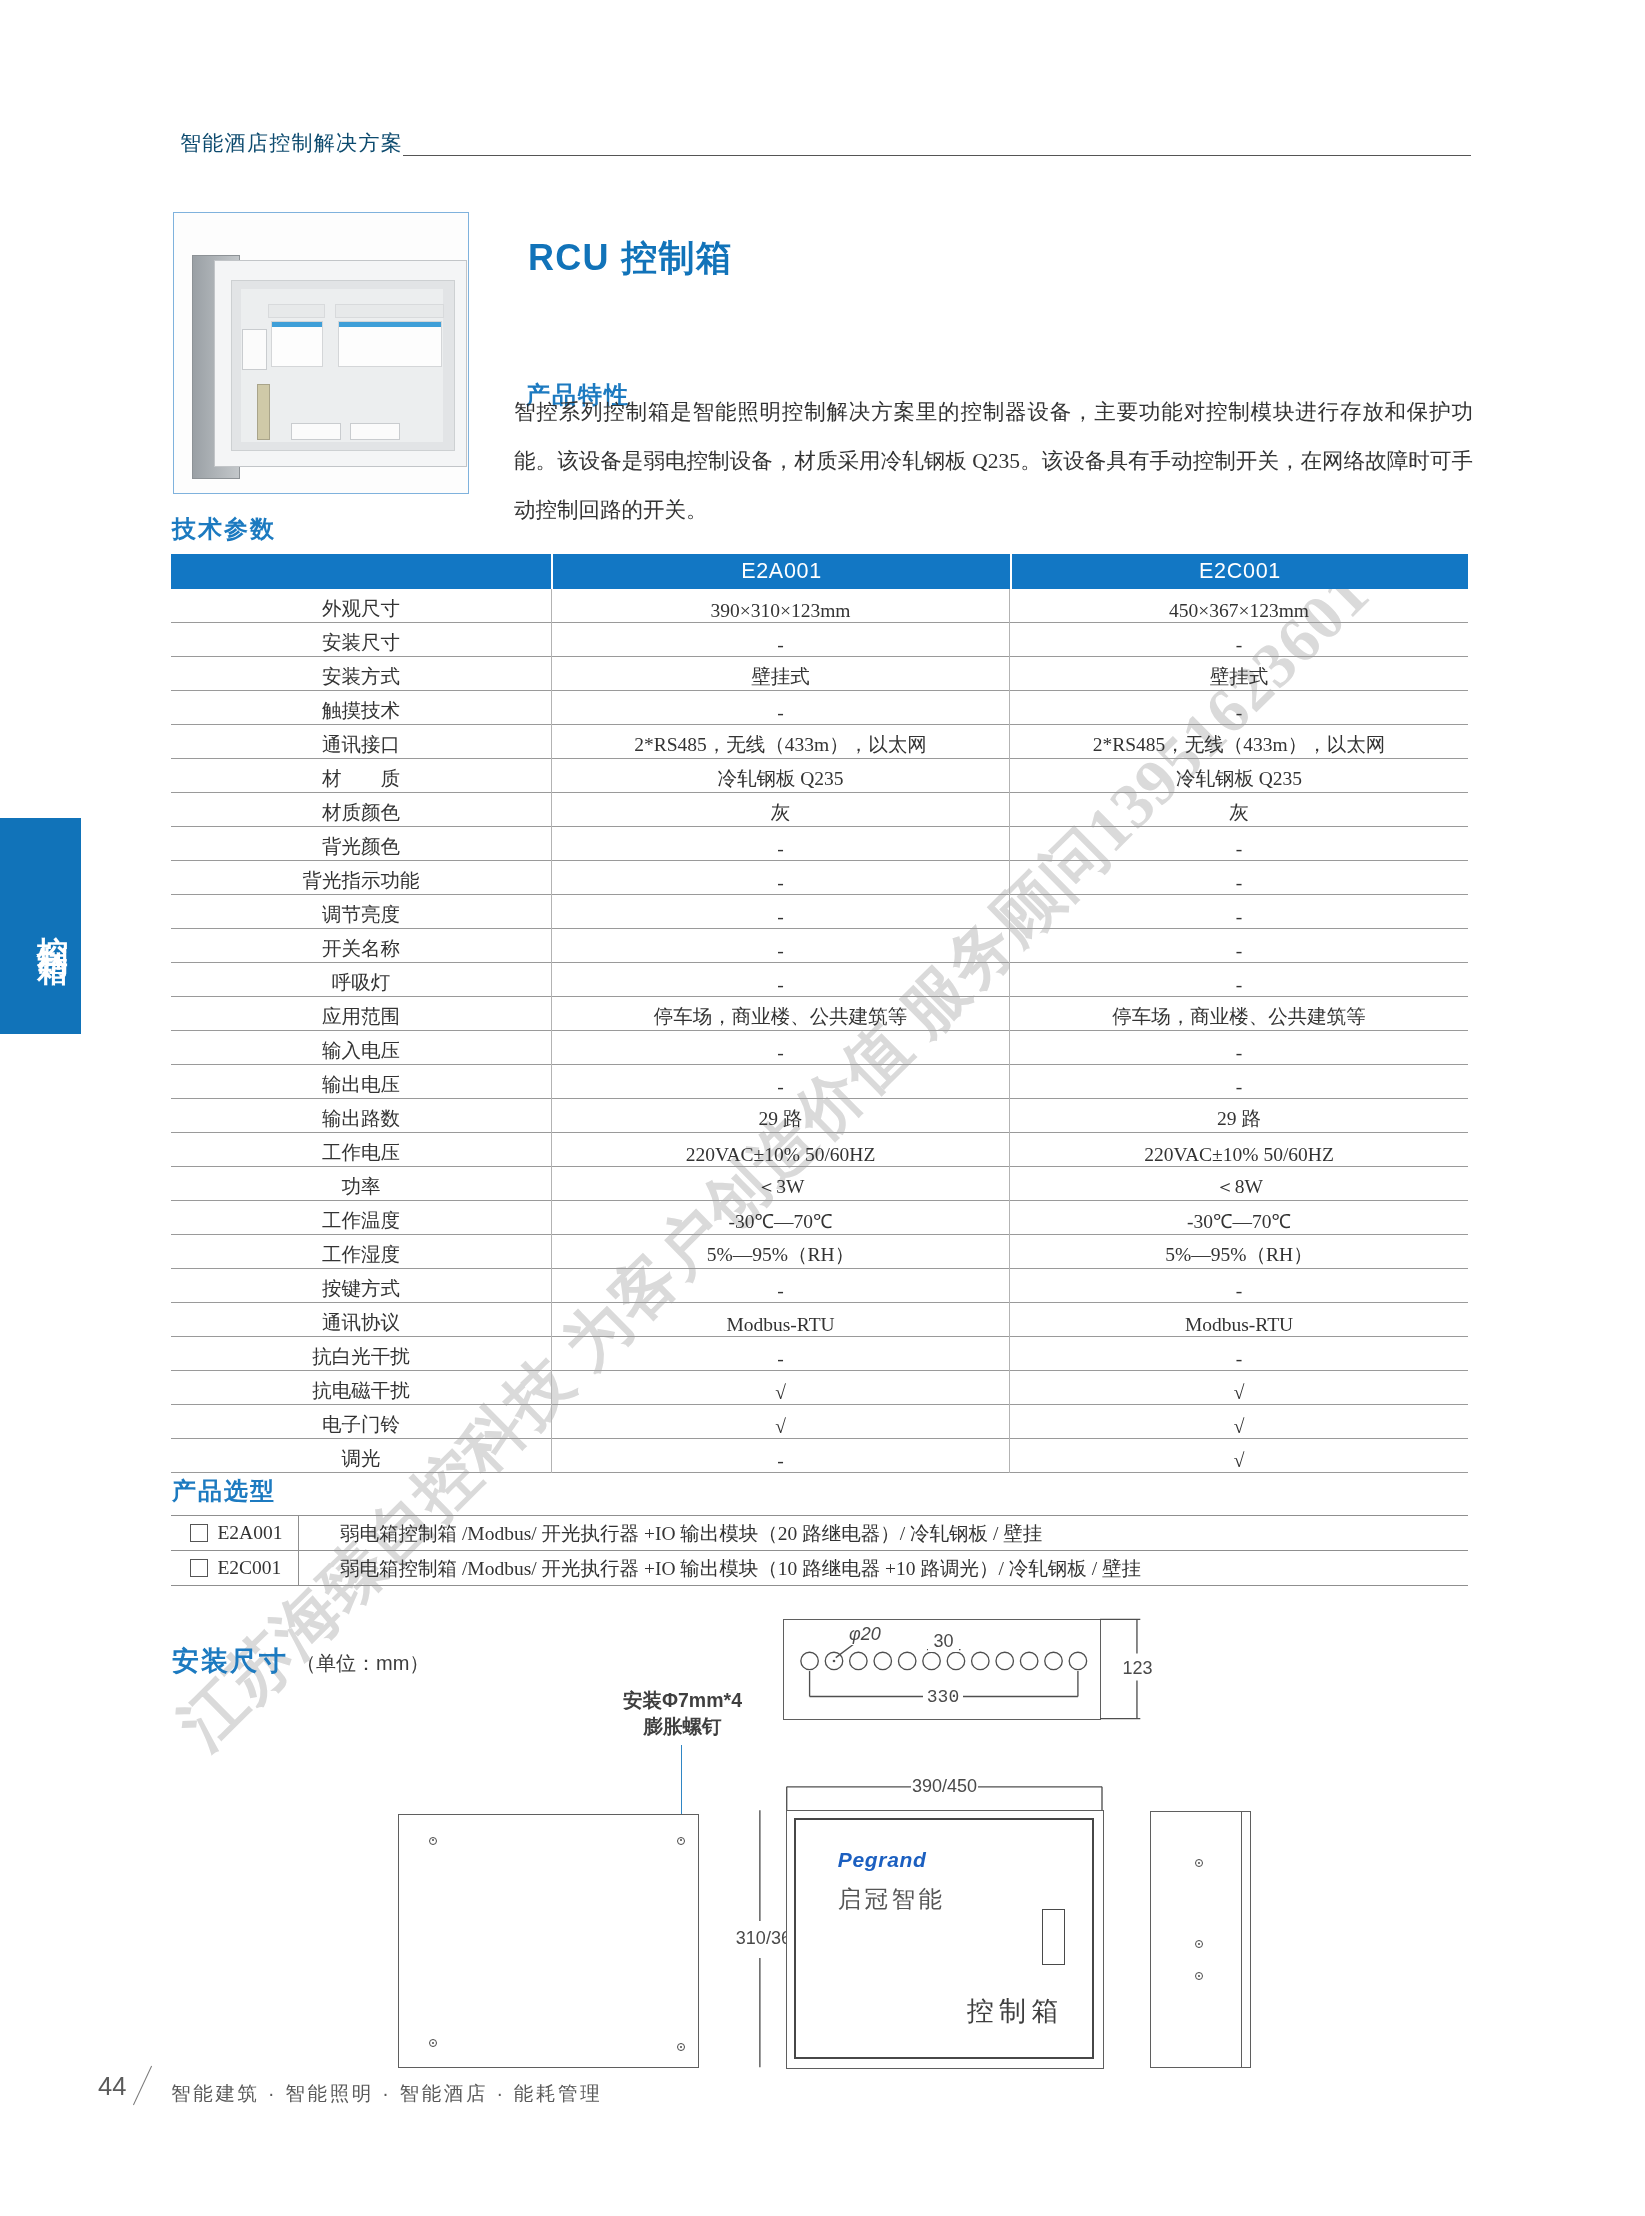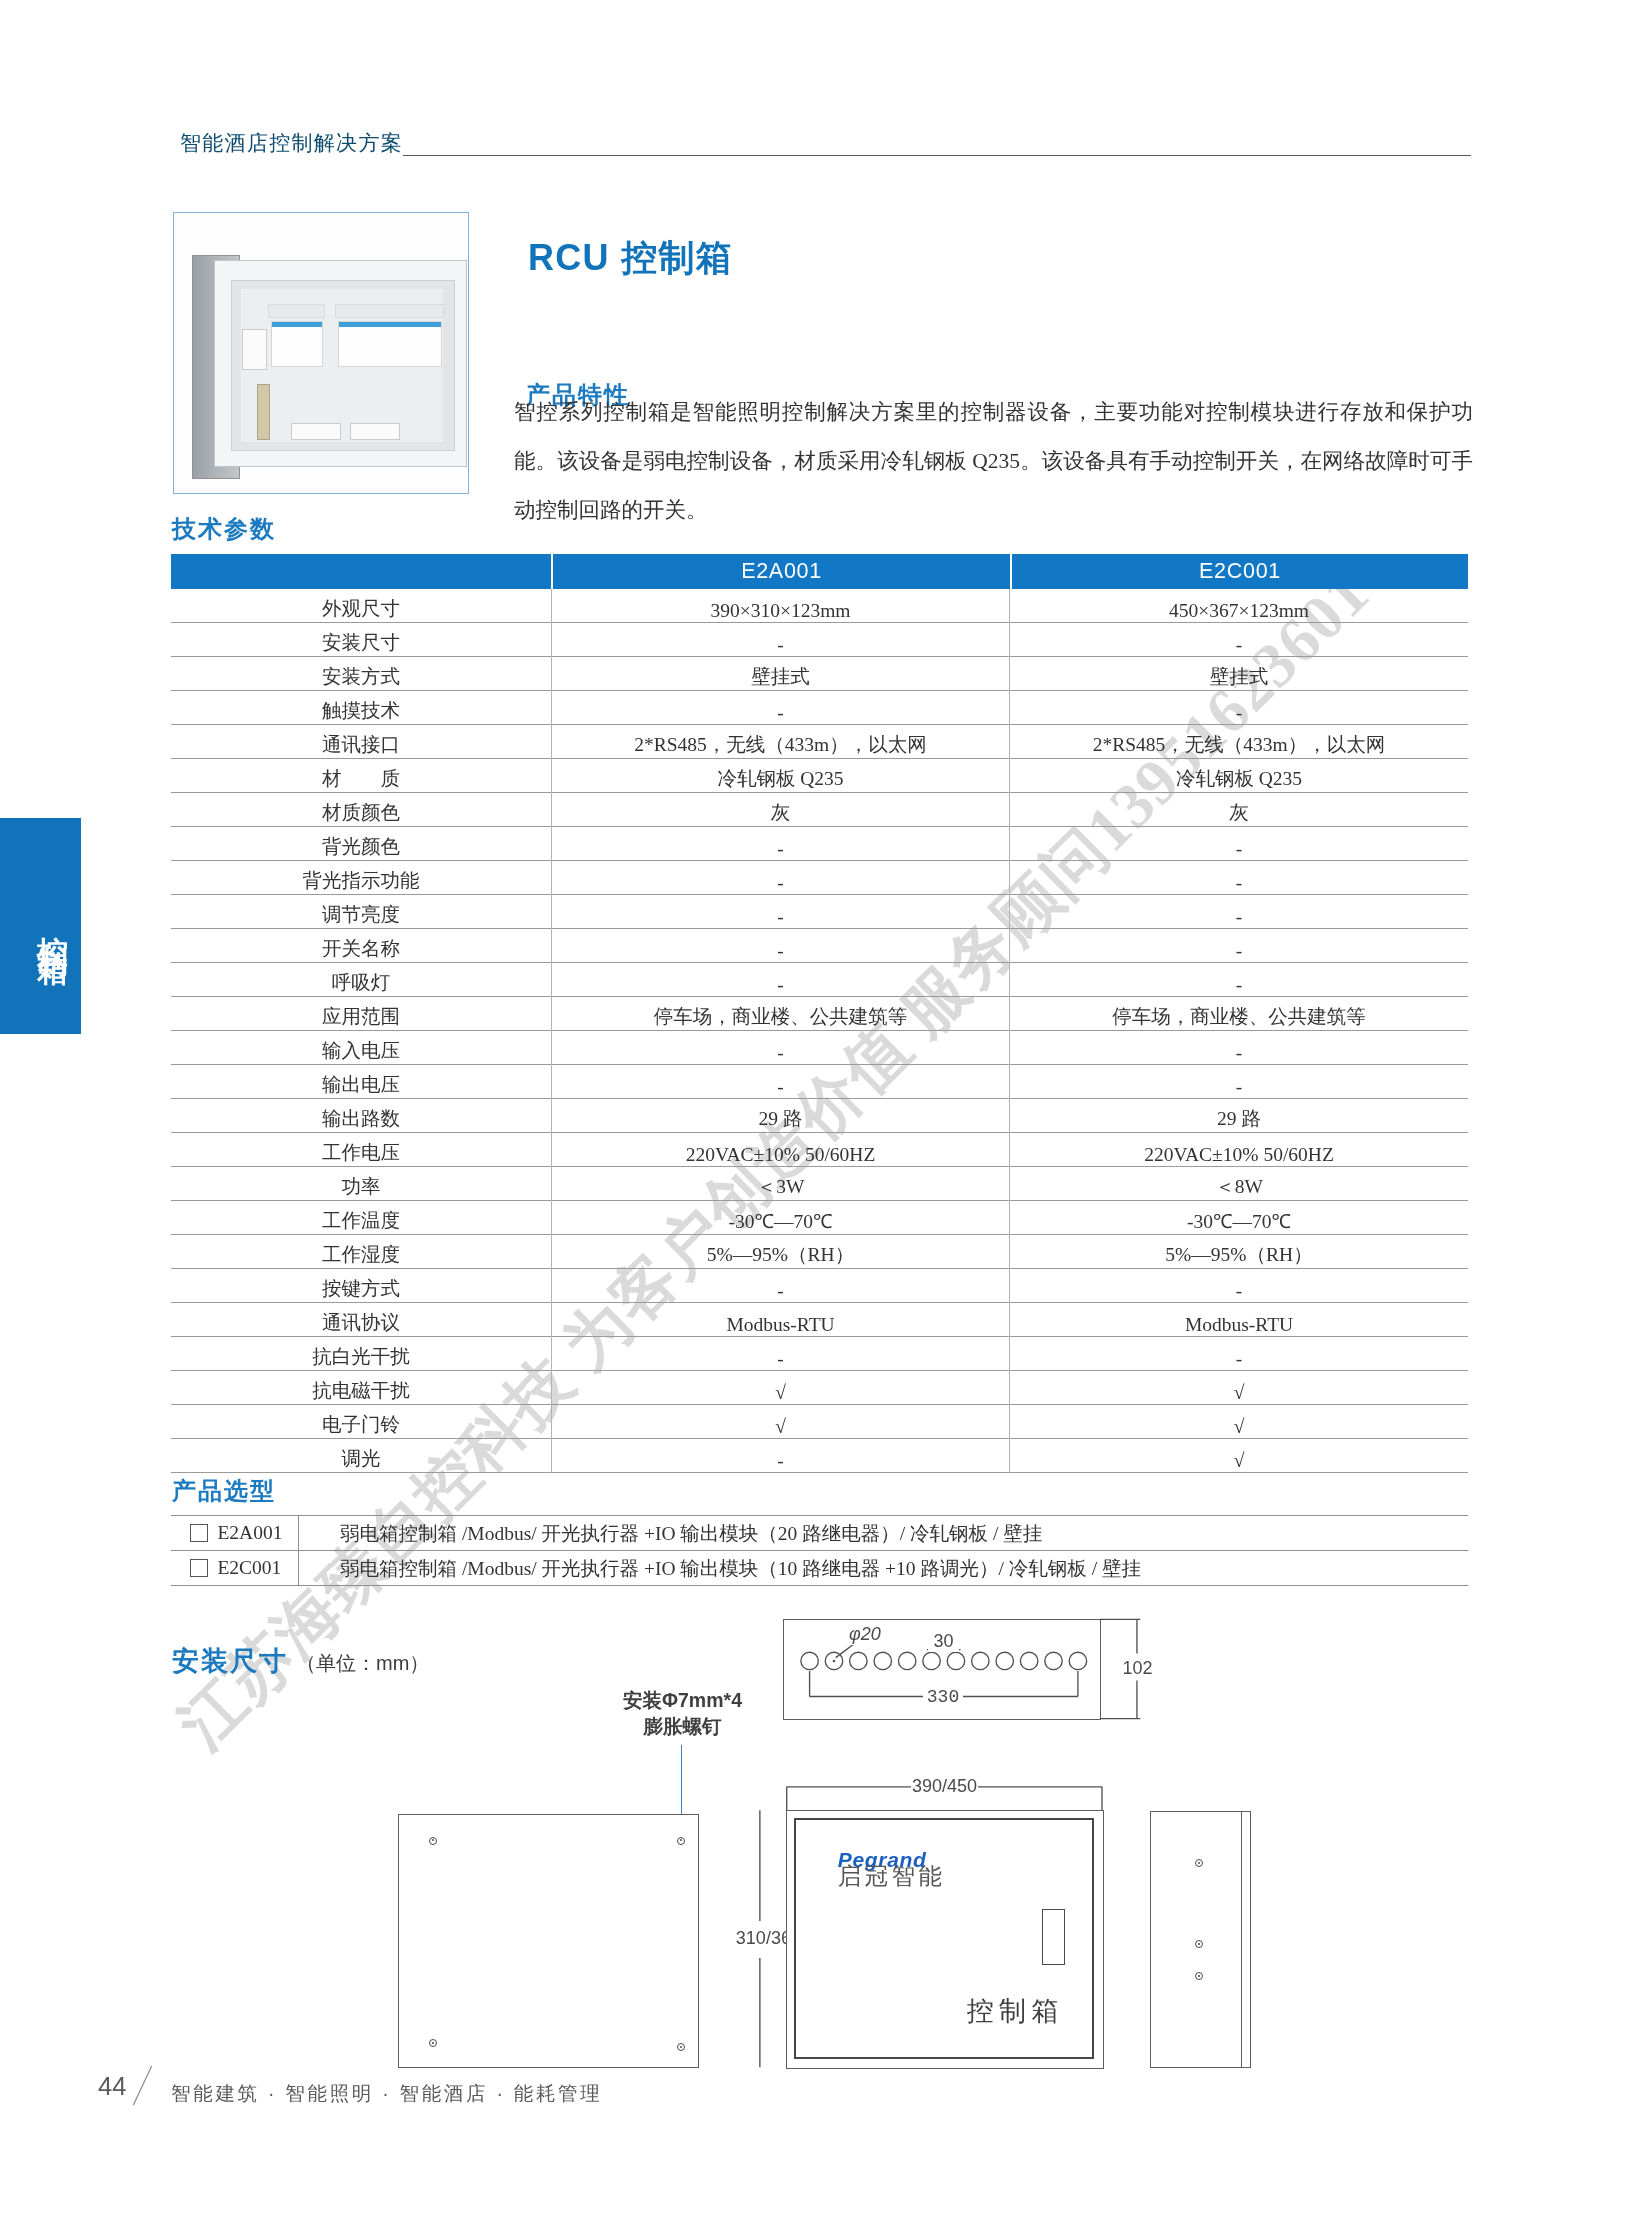--- a/index.html
+++ b/index.html
@@ -328,21 +328,21 @@
         <line x1="312" y1="126" x2="485" y2="126" stroke="#4f4f4f" stroke-width="2"></line>
 
         <line x1="518" y1="11" x2="578" y2="11" stroke="#4f4f4f" stroke-width="2"></line>
         <line x1="518" y1="159" x2="578" y2="159" stroke="#4f4f4f" stroke-width="2"></line>
         <line x1="573" y1="11" x2="573" y2="62" stroke="#4f4f4f" stroke-width="2"></line>
         <line x1="573" y1="102" x2="573" y2="159" stroke="#4f4f4f" stroke-width="2"></line>
       </svg>
       <div class="dim-label" style="left:97px;top:12px;font-style:italic;">φ20</div>
       <div class="dim-label" style="left:176px;top:19px;width:31px;">30</div>
       <div class="dim-label" style="left:171px;top:75px;width:40px;font-family:Liberation Mono, monospace;">330</div>
-      <div class="dim-label" style="left:368px;top:46px;width:35px;">102</div>
+      <div class="dim-label" style="left:368px;top:46px;width:35px;">123</div>
     </div>
 
     <div class="mount-note">
       <div>安装Φ7mm*4</div>
       <div>膨胀螺钉</div>
     </div>
     <div class="blue-leader"></div>
 
     <div class="panel-rect" style="left:398px;top:1814px;width:299px;height:252px;">
       <div class="screw" style="left:30px;top:21.5px;"></div>
@@ -360,21 +360,21 @@
         <line x1="560" y1="40" x2="560" y2="75" stroke="#4f4f4f" stroke-width="2"></line>
 
         <line x1="50" y1="75" x2="50" y2="240" stroke="#4f4f4f" stroke-width="2"></line>
         <line x1="50" y1="295" x2="50" y2="458" stroke="#4f4f4f" stroke-width="2"></line>
       </svg>
       <div class="dim-label" style="left:185px;top:16px;width:67px;">390/450</div>
       <div class="dim-label" style="left:5.4px;top:168px;width:74px;">310/367</div>
       <div class="panel-rect" style="left:60px;top:50px;width:316px;height:257px;border-width:1px;">
         <div class="door-rect" style="left:6.7px;top:6.7px;width:296px;height:237px;">
           <div class="pegrand" style="left:42px;top:28px;">Pegrand</div>
-          <div class="brand-cn" style="left:42px;top:40px;">启冠智能</div>
+          <div class="brand-cn" style="left:42px;top:63px;">启冠智能</div>
           <div class="handle" style="left:246px;top:89px;width:21.5px;height:54px;"></div>
           <div class="box-label" style="left:171px;top:173px;">控制箱</div>
         </div>
       </div>
     </div>
 
     <div class="panel-rect" style="left:1150px;top:1811px;width:99px;height:255px;">
       <div style="position:absolute;right:8px;top:0;bottom:0;width:0.7px;background:#5f5f5f;"></div>
       <div class="screw" style="left:44px;top:47px;"></div>
       <div class="screw" style="left:44px;top:128px;"></div>

